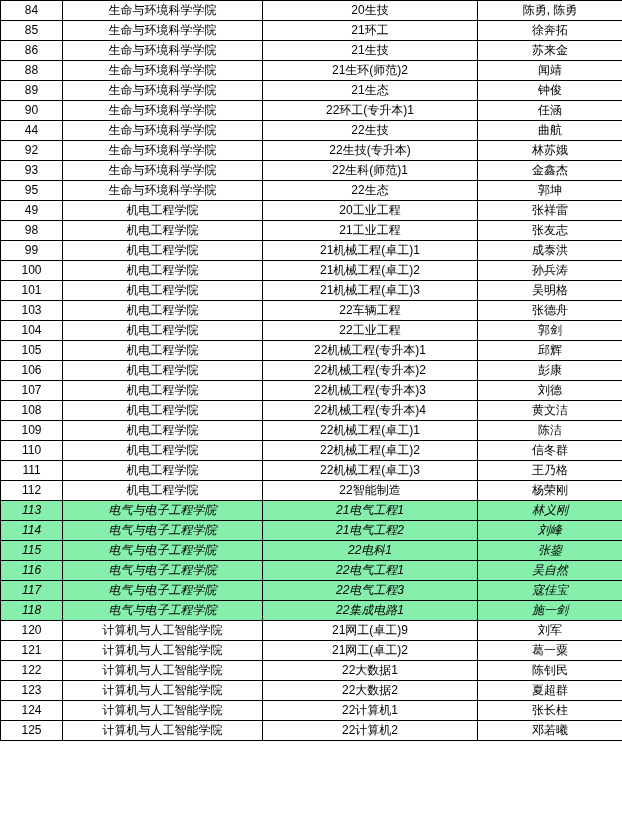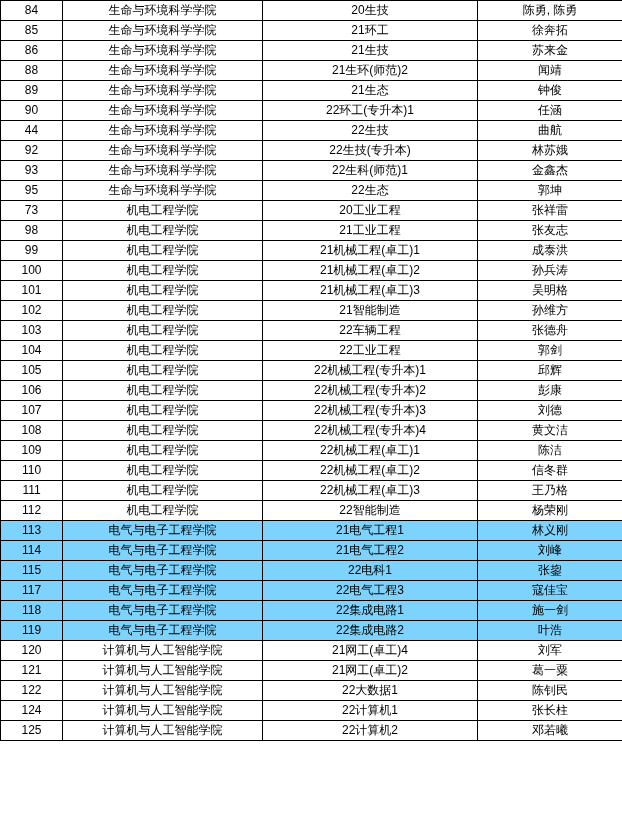--- a/index.html
+++ b/index.html
@@ -28,21 +28,22 @@
     vertical-align: middle;
     color: #000000;
     white-space: nowrap;
     overflow: hidden;
   }
   col.c-num    { width: 62px; }
   col.c-col    { width: 200px; }
   col.c-class  { width: 215px; }
   col.c-name   { width: 145px; }
   tr.highlight td {
-    background: #7dd3fc;
+    background: #86efac;
+    font-style: italic;
   }
 </style>
 </head>
 <body>
 
 <table class="roster">
   <colgroup>
     <col class="c-num">
     <col class="c-col">
     <col class="c-class">
@@ -103,21 +104,21 @@
         <td>22生科(师范)1</td>
         <td>金鑫杰</td>
       </tr>
       <tr>
         <td>95</td>
         <td>生命与环境科学学院</td>
         <td>22生态</td>
         <td>郭坤</td>
       </tr>
       <tr>
-        <td>73</td>
+        <td>49</td>
         <td>机电工程学院</td>
         <td>20工业工程</td>
         <td>张祥雷</td>
       </tr>
       <tr>
         <td>98</td>
         <td>机电工程学院</td>
         <td>21工业工程</td>
         <td>张友志</td>
       </tr>
@@ -133,26 +134,20 @@
         <td>21机械工程(卓工)2</td>
         <td>孙兵涛</td>
       </tr>
       <tr>
         <td>101</td>
         <td>机电工程学院</td>
         <td>21机械工程(卓工)3</td>
         <td>吴明格</td>
       </tr>
       <tr>
-        <td>102</td>
-        <td>机电工程学院</td>
-        <td>21智能制造</td>
-        <td>孙维方</td>
-      </tr>
-      <tr>
         <td>103</td>
         <td>机电工程学院</td>
         <td>22车辆工程</td>
         <td>张德舟</td>
       </tr>
       <tr>
         <td>104</td>
         <td>机电工程学院</td>
         <td>22工业工程</td>
         <td>郭剑</td>
@@ -217,54 +212,60 @@
         <td>21电气工程2</td>
         <td>刘峰</td>
       </tr>
       <tr class="highlight">
         <td>115</td>
         <td>电气与电子工程学院</td>
         <td>22电科1</td>
         <td>张鋆</td>
       </tr>
       <tr class="highlight">
+        <td>116</td>
+        <td>电气与电子工程学院</td>
+        <td>22电气工程1</td>
+        <td>吴自然</td>
+      </tr>
+      <tr class="highlight">
         <td>117</td>
         <td>电气与电子工程学院</td>
         <td>22电气工程3</td>
         <td>寇佳宝</td>
       </tr>
       <tr class="highlight">
         <td>118</td>
         <td>电气与电子工程学院</td>
         <td>22集成电路1</td>
         <td>施一剑</td>
       </tr>
-      <tr class="highlight">
-        <td>119</td>
-        <td>电气与电子工程学院</td>
-        <td>22集成电路2</td>
-        <td>叶浩</td>
-      </tr>
       <tr>
         <td>120</td>
         <td>计算机与人工智能学院</td>
-        <td>21网工(卓工)4</td>
+        <td>21网工(卓工)9</td>
         <td>刘军</td>
       </tr>
       <tr>
         <td>121</td>
         <td>计算机与人工智能学院</td>
         <td>21网工(卓工)2</td>
         <td>葛一粟</td>
       </tr>
       <tr>
         <td>122</td>
         <td>计算机与人工智能学院</td>
         <td>22大数据1</td>
         <td>陈钊民</td>
+      </tr>
+      <tr>
+        <td>123</td>
+        <td>计算机与人工智能学院</td>
+        <td>22大数据2</td>
+        <td>夏超群</td>
       </tr>
       <tr>
         <td>124</td>
         <td>计算机与人工智能学院</td>
         <td>22计算机1</td>
         <td>张长柱</td>
       </tr>
       <tr>
         <td>125</td>
         <td>计算机与人工智能学院</td>

